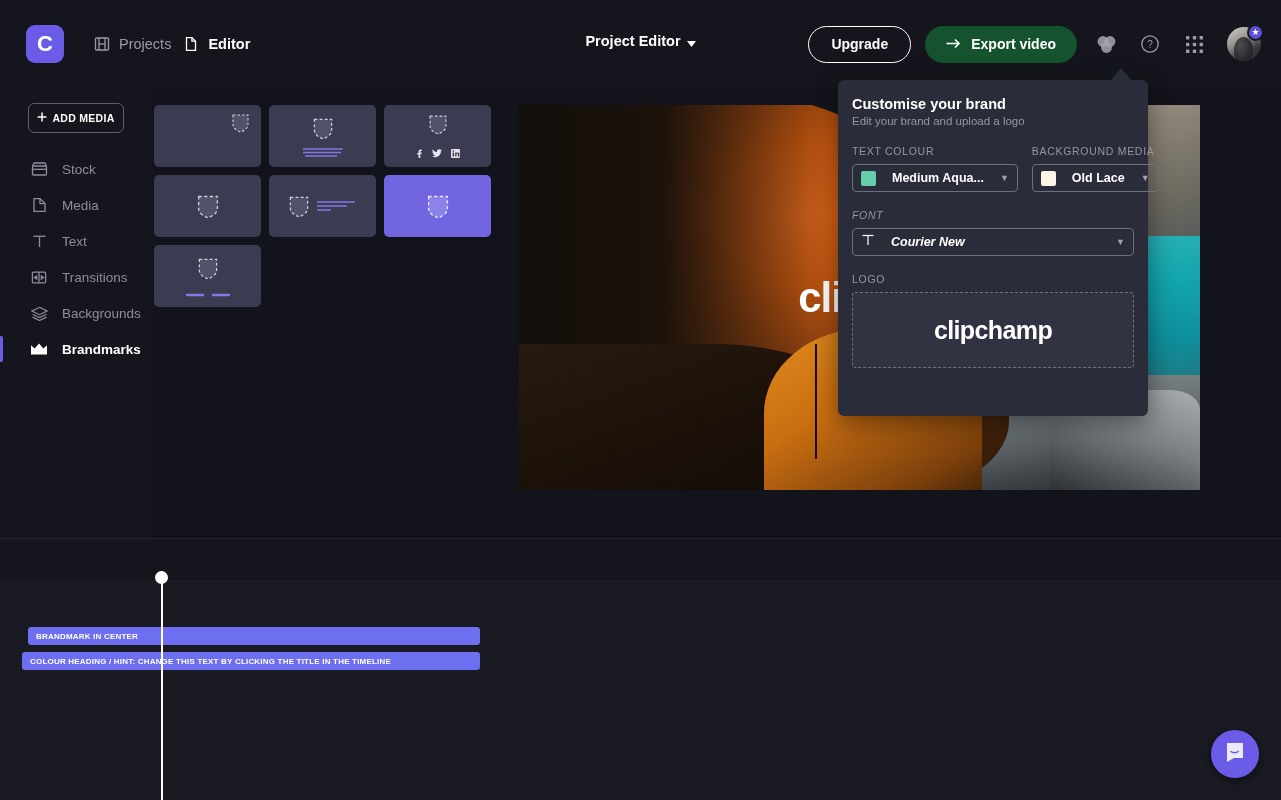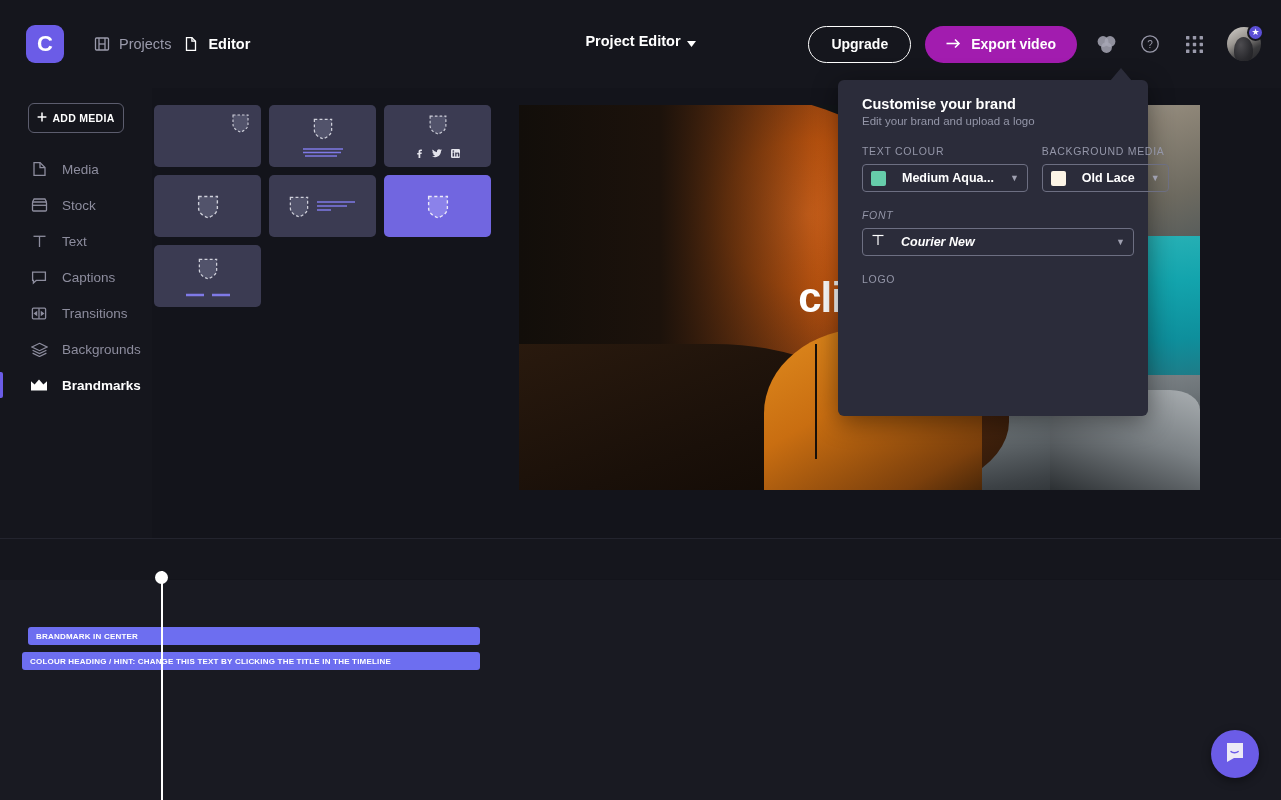--- a/index.html
+++ b/index.html
@@ -42,21 +42,21 @@
     display: flex; align-items: center; gap: 14px;
   }
   .btn-upgrade {
     height: 37px; padding: 0 22px; border-radius: 19px;
     border: 1.6px solid #ffffff; background: transparent;
     color: #fff; font-size: 14px; font-weight: bold; cursor: pointer;
     font-family: "Liberation Sans", sans-serif;
   }
   .btn-export {
     height: 37px; padding: 0 21px; border-radius: 19px; border: none;
-    background: #a21caf; color: #fff; font-size: 14px; font-weight: bold;
+    background: #14532d; color: #fff; font-size: 14px; font-weight: bold;
     cursor: pointer; display: flex; align-items: center; gap: 10px;
     font-family: "Liberation Sans", sans-serif;
   }
   .icon-btn {
     width: 30px; height: 30px; display: flex; align-items: center; justify-content: center;
     cursor: pointer; position: relative;
   }
   .avatar-wrap { position: relative; width: 34px; height: 34px; cursor: pointer; margin-left: 4px;}
   .avatar {
     width: 34px; height: 34px; border-radius: 50%; overflow:hidden;
@@ -158,21 +158,21 @@
   }
   .pv-brand {
     position: absolute; left: 41%; top: 44%;
     font-size: 42px; font-weight: bold; color: #ffffff;
     letter-spacing: -1px; font-family: "Liberation Sans", sans-serif;
   }
 
   
   .popup {
     position: absolute; left: 838px; top: 80px; width: 310px; height: 336px;
-    background: #2b2c3a; border-radius: 6px; padding: 16px 14px 0 24px;
+    background: #2b2c3a; border-radius: 6px; padding: 16px 14px 0 14px;
     box-shadow: 0 6px 26px rgba(0,0,0,.45); z-index: 20;
   }
   .popup-arrow {
     position: absolute; left: 1110px; top: 68px; width: 0; height: 0;
     border-left: 11px solid transparent; border-right: 11px solid transparent;
     border-bottom: 13px solid #2b2c3a; z-index: 21;
   }
   .pop-title { font-size: 14.5px; font-weight: bold; color: #ffffff; }
   .pop-sub { font-size: 11.5px; color: #9496a8; margin-top: 3px; }
   .field-label {
@@ -321,53 +321,45 @@
             <line x1="5" y1="0.6" x2="5" y2="9.4"></line>
             <line x1="0.6" y1="5" x2="9.4" y2="5"></line>
           </svg>
       </span>
       <span>ADD MEDIA</span>
     </button>
 
     <div class="side-list">
       <div class="side-item">
         <span class="sicon">
-          <svg width="15" height="16" viewBox="0 0 15 16" fill="none" stroke="#8d8d9e" stroke-width="1.3">
-            <path d="M2 1.6h6l5 5v7.8H2z"></path>
-              <path d="M8 1.6v5h5"></path>
-          </svg>
-        </span>
-        <span>Media</span>
-      </div>
-      <div class="side-item">
-        <span class="sicon">
           <svg width="17" height="16" viewBox="0 0 17 16" fill="none" stroke="#8d8d9e" stroke-width="1.3">
             <rect x="1.5" y="5" width="14" height="9" rx="1"></rect>
               <path d="M1.5 5l1.6-3h10.8l1.6 3"></path>
               <line x1="1.5" y1="8.3" x2="15.5" y2="8.3"></line>
           </svg>
         </span>
         <span>Stock</span>
+      </div>
+      <div class="side-item">
+        <span class="sicon">
+          <svg width="15" height="16" viewBox="0 0 15 16" fill="none" stroke="#8d8d9e" stroke-width="1.3">
+            <path d="M2 1.6h6l5 5v7.8H2z"></path>
+              <path d="M8 1.6v5h5"></path>
+          </svg>
+        </span>
+        <span>Media</span>
       </div>
       <div class="side-item">
         <span class="sicon">
           <svg width="15" height="15" viewBox="0 0 15 15" fill="none" stroke="#8d8d9e" stroke-width="1.3">
             <line x1="1.5" y1="2.3" x2="13.5" y2="2.3"></line>
               <line x1="7.5" y1="2.3" x2="7.5" y2="13"></line>
           </svg>
         </span>
         <span>Text</span>
-      </div>
-      <div class="side-item">
-        <span class="sicon">
-          <svg width="16" height="15" viewBox="0 0 16 15" fill="none" stroke="#8d8d9e" stroke-width="1.3">
-            <path d="M1.6 2.2h12.8v8.2H5.2L2.4 13V10.4H1.6z"></path>
-          </svg>
-        </span>
-        <span>Captions</span>
       </div>
       <div class="side-item">
         <span class="sicon">
           <svg width="16" height="15" viewBox="0 0 16 15" fill="none" stroke="#8d8d9e" stroke-width="1.3">
             <rect x="1.4" y="2.2" width="13.2" height="10.6" rx="1"></rect>
             <line x1="8" y1="2.2" x2="8" y2="12.8"></line>
             <path d="M5.6 6l-2 1.5 2 1.5z" fill="#8d8d9e"></path>
             <path d="M10.4 6l2 1.5-2 1.5z" fill="#8d8d9e"></path>
           </svg>
         </span>
@@ -521,20 +513,23 @@
             <line x1="1.5" y1="2.5" x2="12.5" y2="2.5"></line>
               <line x1="7" y1="2.5" x2="7" y2="12"></line>
           </svg>
         </span>
         <span class="sel-txt">Courier New</span>
         <span class="chev">▼</span>
       </div>
     </div>
 
     <div class="field-label logo-label">LOGO</div>
+    <div class="logo-box">
+      <div class="logo-text">clipchamp</div>
+    </div>
   </div>
 
   <div class="tl-sep"></div>
   <div class="tl-bar">
     
 
     
 
     
   </div>

